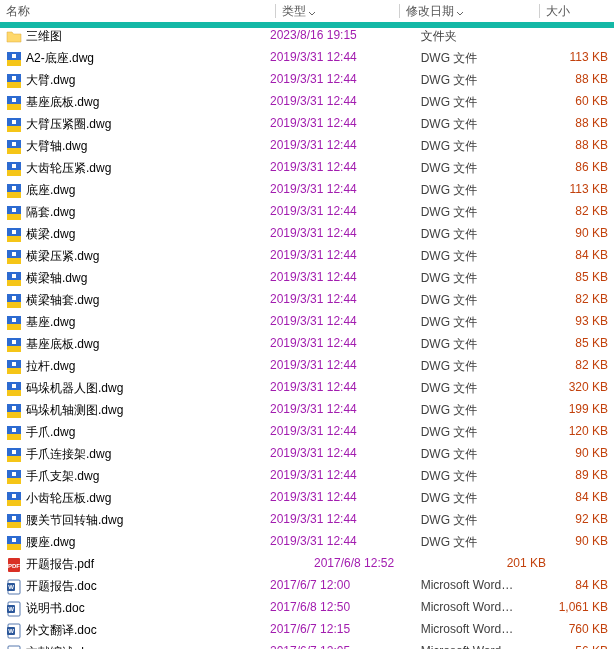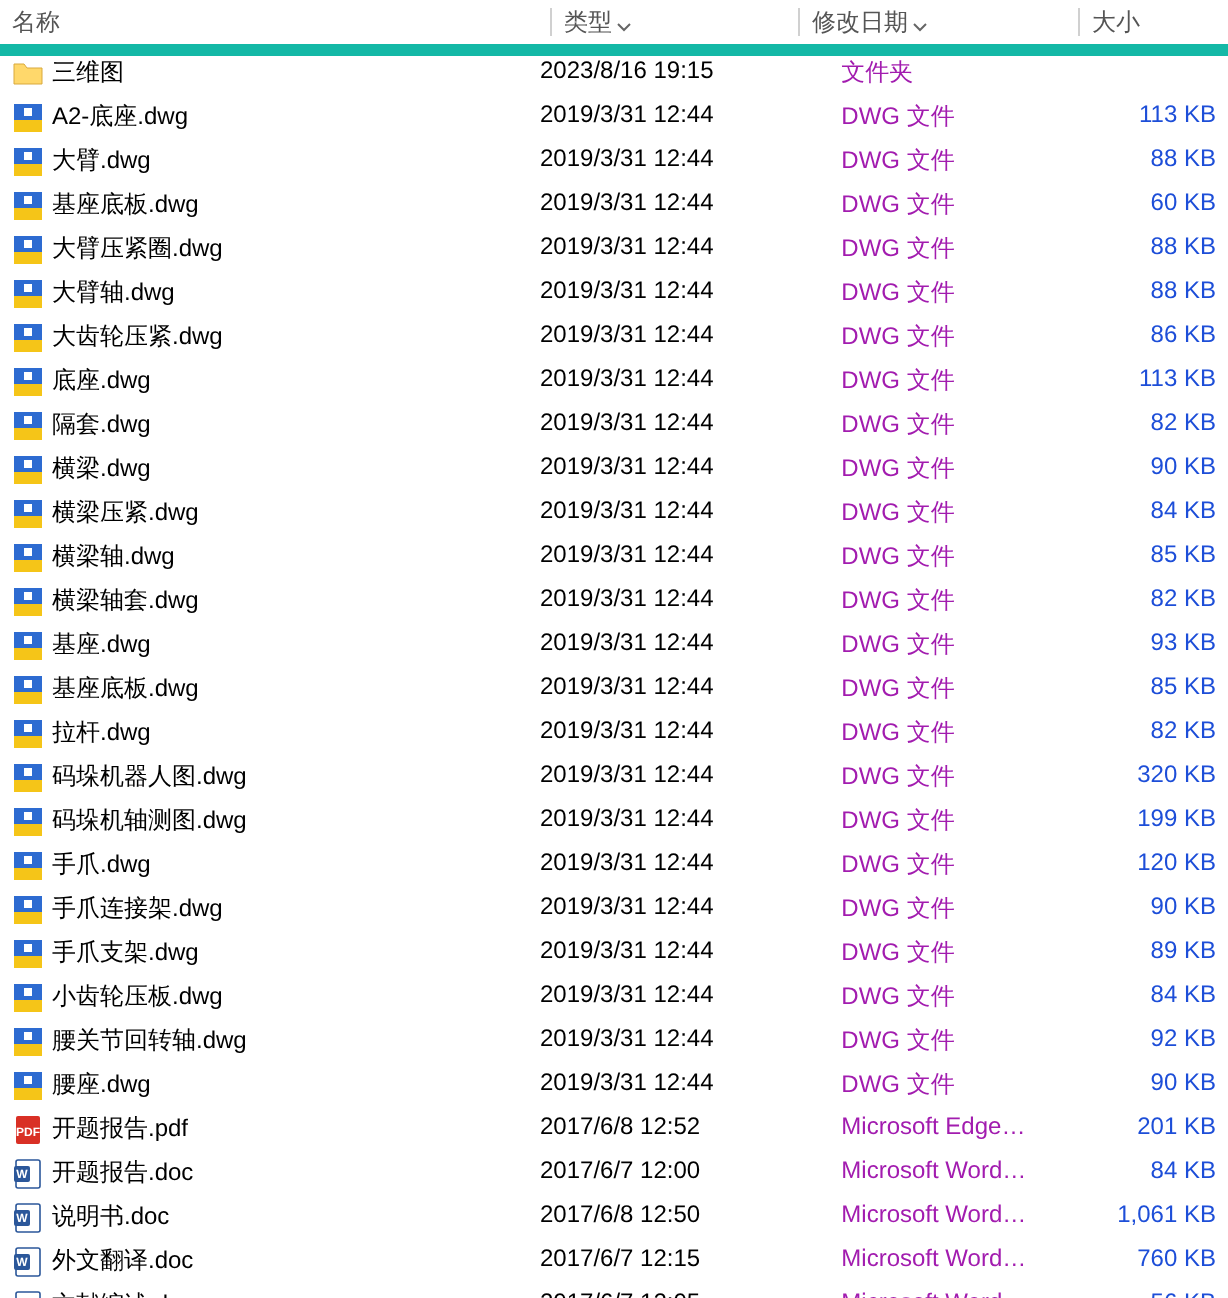--- a/index.html
+++ b/index.html
@@ -39,23 +39,23 @@
   .col-size { width: 72px; text-align: right; justify-content: flex-start; }
   .rows { }
   .row {
     display: flex;
     height: 22px;
     align-items: flex-start;
     gap: 32px;
   }
   .row .cell { padding: 0 6px; overflow: hidden; white-space: nowrap; text-overflow: ellipsis; }
   .row .col-name { display: flex; align-items: center; gap: 4px; }
-  .row .col-date { color: #000000; }
-  .row .col-type { color: #a21caf; }
-  .row .col-size { color: #1d4ed8; text-align: right; justify-content: flex-end; display: flex; }
+  .row .col-date { color: #a21caf; }
+  .row .col-type { color: #404040; }
+  .row .col-size { color: #c2410c; text-align: right; justify-content: flex-end; display: flex; }
   .icon { width: 16px; height: 16px; flex-shrink: 0; display: inline-flex; align-items: center; justify-content: center; }
   .icon svg { width: 16px; height: 16px; }
   .drop-marker {
     width: 8px; height: 8px; margin-left: 2px;
   }
 </style>
 </head>
 <body>
 
 <div class="header">
@@ -446,21 +446,20 @@
       <div class="cell col-name">
         <span class="icon">
           <svg viewBox="0 0 16 16">
             <rect x="2" y="1" width="12" height="14" rx="1" fill="#d93025"></rect>
             <text x="8" y="11" font-size="6" text-anchor="middle" fill="#fff" font-family="Arial" font-weight="bold">PDF</text>
           </svg>
         </span>
         <span>开题报告.pdf</span>
       </div>
       <div class="cell col-date">2017/6/8 12:52</div>
-      <div class="cell col-type">Microsoft Edge ...</div>
       <div class="cell col-size">201 KB</div>
     </div>
     <div class="row">
       <div class="cell col-name">
         <span class="icon">
           <svg viewBox="0 0 16 16">
             <rect x="2" y="1" width="12" height="14" rx="1" fill="#fff" stroke="#2b579a" stroke-width="0.8"></rect>
             <rect x="1" y="4" width="8" height="8" rx="1" fill="#2b579a"></rect>
             <text x="5" y="10" font-size="6" text-anchor="middle" fill="#fff" font-family="Arial" font-weight="bold">W</text>
           </svg>

